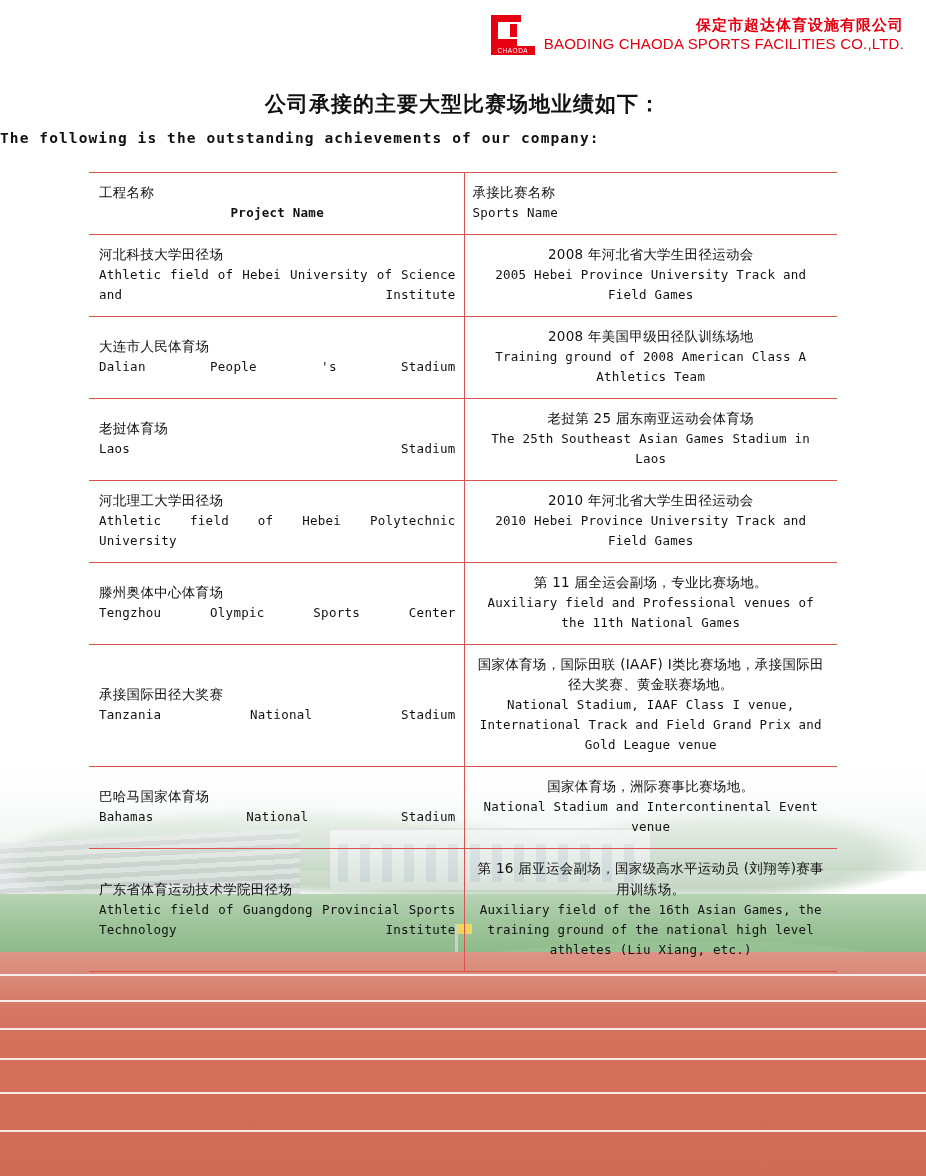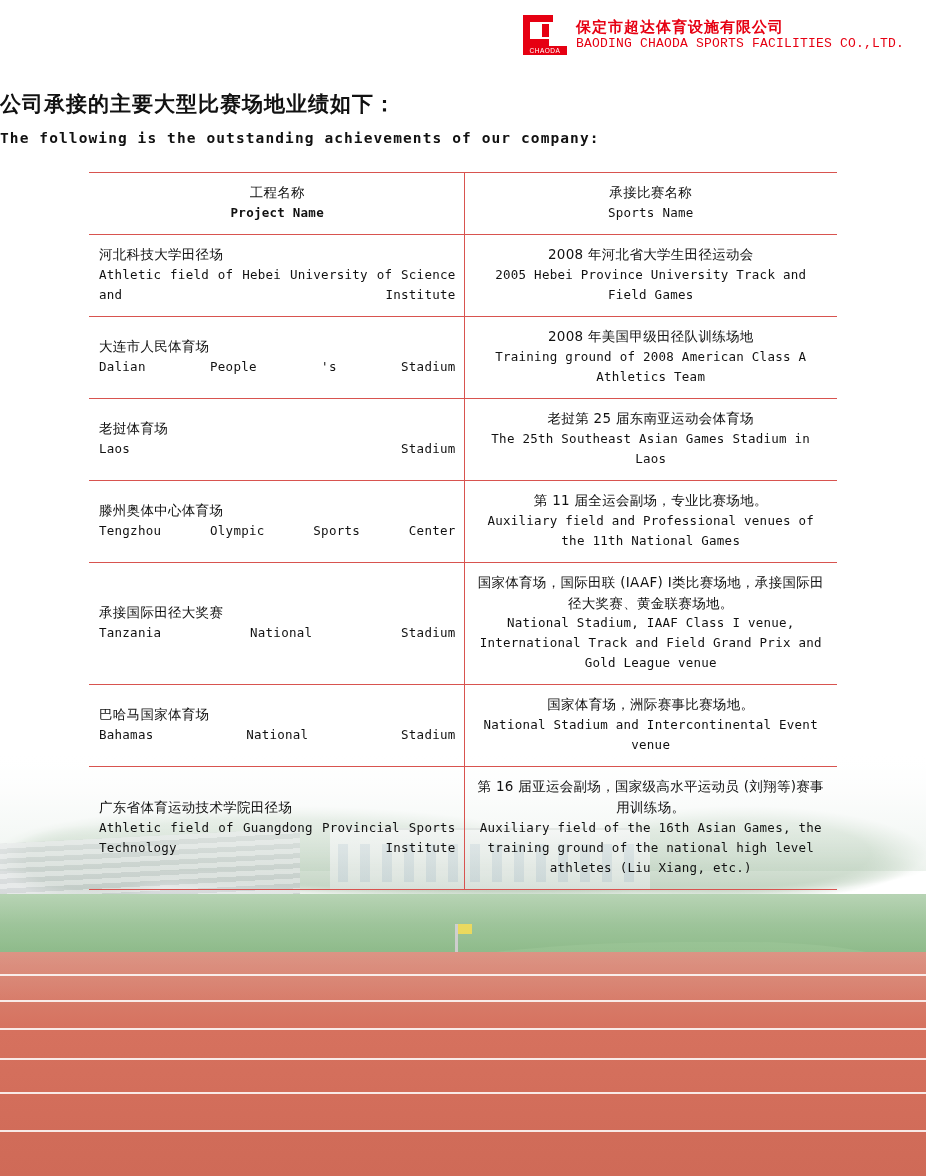--- a/index.html
+++ b/index.html
@@ -86,27 +86,27 @@
   .logo-mark .bar { position:absolute; background:#e60012; }
   .logo-mark .b1 { left:0; top:0; width:30px; height:7px; }
   .logo-mark .b2 { left:0; top:0; width:7px; height:31px; }
   .logo-mark .b3 { left:0; top:24px; width:26px; height:7px; }
   .logo-mark .b4 { left:19px; top:9px; width:7px; height:13px; }
   .logo-mark .tag {
     position:absolute; left:0; top:31px; width:44px; height:9px;
     background:#e60012; color:#fff; font-size:6.5px; letter-spacing:.5px;
     text-align:center; line-height:9px; font-family:"Liberation Sans", sans-serif;
   }
-  .logo-text { line-height:1.25; }
+  .logo-text { line-height:1.25;text-align:right; }
   .logo-cn { font-size:15px; font-weight:bold; color:#e60012; letter-spacing:1px; }
-  .logo-en { font-size:13px; color:#e60012; letter-spacing:.2px;font-family:Liberation Mono, monospace; }
+  .logo-en { font-size:15px; color:#e60012; letter-spacing:.2px; }
 
   
   .title-cn {
-    font-size:21px; font-weight:bold; color:#111;
+    text-align:center; font-size:21px; font-weight:bold; color:#111;
     letter-spacing:1px; margin: 32px 0 4px 0;
     font-family:"DejaVu Sans","Liberation Sans", sans-serif;
   }
   .title-en {
     text-align:left; font-size:14.5px; font-weight:bold; color:#111;
     letter-spacing:1.1px; margin: 12px 0 0 0;
     font-family:"DejaVu Sans Mono","Liberation Mono", monospace;
   }
 
   
@@ -128,21 +128,21 @@
   table.perf td.right { text-align: center; margin-top: 32px; }
   .cn {
     font-size: 13.5px; line-height: 1.55; letter-spacing:.3px;
     font-family:"DejaVu Sans","Liberation Sans", sans-serif;
   }
   .en {
     font-size: 12.5px; line-height: 1.6; letter-spacing:.25px;
     font-family:"DejaVu Sans Mono","Liberation Mono", monospace;
   }
   td.left .en { text-align: justify; text-align-last: justify; }
-  .head td .cn, .head td .en { text-align:center; }
+  .head td .cn, .head td .en { text-align:left; }
   .head td.left .en { text-align-last:center;font-weight:bold; }
 </style>
 </head>
 <body>
 
 <div class="bg-photo">
   <div class="bg-sky"></div>
   <div class="bg-treeline"></div>
   <div class="bg-building"></div>
   <div class="bg-stand"></div>
@@ -224,20 +224,30 @@
         <td class="left">
           <div class="cn">老挝体育场</div>
           <div class="en">Laos Stadium</div>
         </td>
         <td class="right">
           <div class="cn">老挝第 25 届东南亚运动会体育场</div>
           <div class="en">The 25th Southeast Asian Games Stadium in Laos</div>
         </td>
       </tr>
 
+      <tr>
+        <td class="left">
+          <div class="cn">河北理工大学田径场</div>
+          <div class="en">Athletic field of Hebei Polytechnic University</div>
+        </td>
+        <td class="right">
+          <div class="cn">2010 年河北省大学生田径运动会</div>
+          <div class="en">2010 Hebei Province University Track and Field Games</div>
+        </td>
+      </tr>
 
       <tr>
         <td class="left">
           <div class="cn">滕州奥体中心体育场</div>
           <div class="en">Tengzhou Olympic Sports Center</div>
         </td>
         <td class="right">
           <div class="cn">第 11 届全运会副场，专业比赛场地。</div>
           <div class="en">Auxiliary field and Professional venues of the 11th National Games</div>
         </td>

